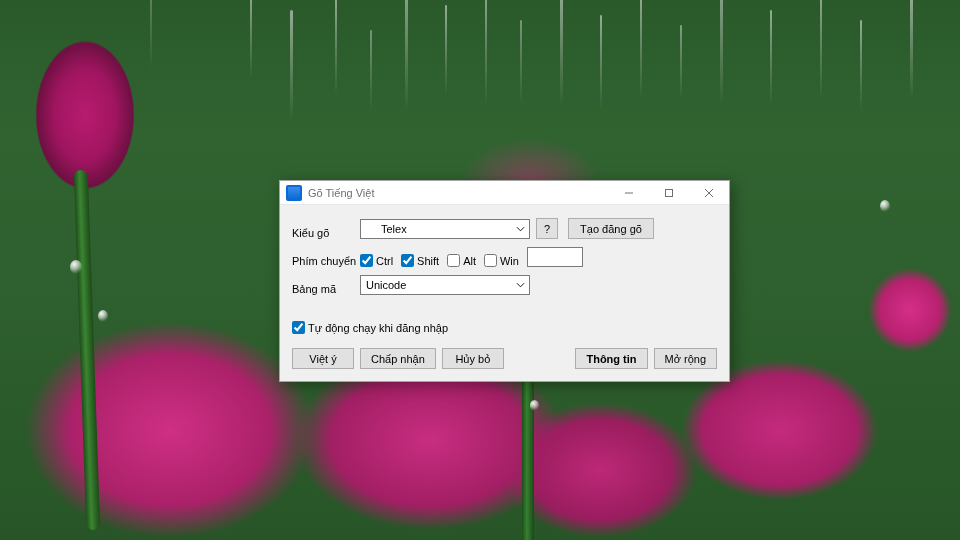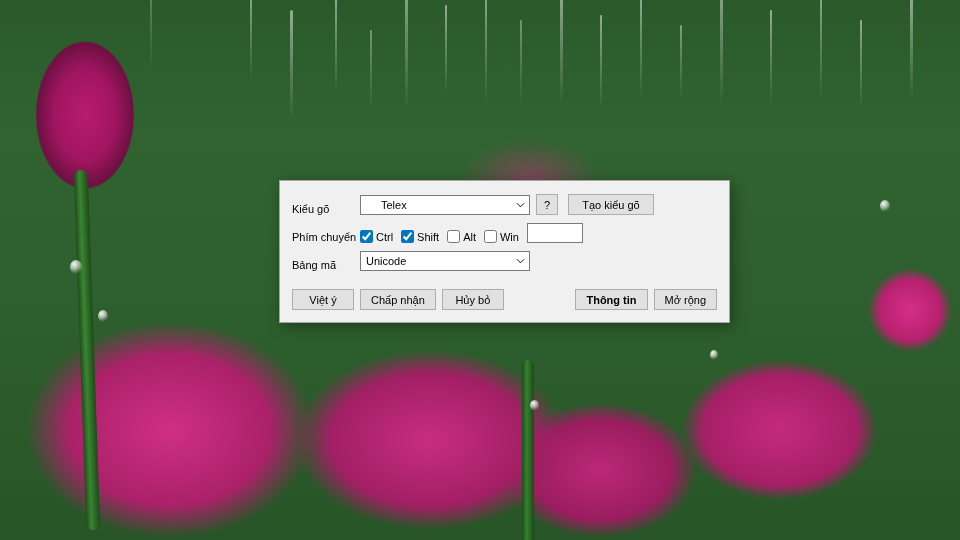--- a/index.html
+++ b/index.html
@@ -108,40 +108,60 @@
       <span></span>
   </div>
   <div class="drop d1"></div>
   <div class="drop d2"></div>
   <div class="drop d3"></div>
   <div class="drop d4"></div>
   <div class="drop d5"></div>
 </div>
 
 <div class="dialog">
+  <div class="titlebar">
+    <div class="app-icon"></div>
+    <div class="title-text">Gõ Tiếng Việt</div>
+    <div class="title-spacer"></div>
+    <div class="winbtn">
+      <svg viewBox="0 0 10 10">
+          <path d="M1 5 H9" stroke="currentColor" stroke-width="1"></path>
+        </svg>
+    </div>
+    <div class="winbtn">
+      <svg viewBox="0 0 10 10">
+          <rect x="1.5" y="1.5" width="7" height="7" fill="none" stroke="currentColor" stroke-width="1"></rect>
+        </svg>
+    </div>
+    <div class="winbtn close">
+      <svg viewBox="0 0 10 10">
+          <path d="M1 1 L9 9 M9 1 L1 9" stroke="currentColor" stroke-width="1"></path>
+        </svg>
+    </div>
+  </div>
 
   <div class="body">
 
     <div class="row">
       <div class="label">Kiểu gõ</div>
       <div class="select sel-kieu">
         <span>Telex</span>
         <span class="chev">
             <svg viewBox="0 0 10 10">
               <path d="M1 3 L5 7 L9 3" fill="none" stroke="#000" stroke-width="1"></path>
             </svg>
           </span>
       </div>
       <div class="gap6"></div>
       <div class="btn q-btn">
           <span>?</span>
         </div>
       <div class="gap10"></div>
       <div class="btn" style="min-width:86px;">
-          <span>Tạo kiểu gõ</span>
+          <span>Tạo đăng gõ</span>
         </div>
     </div>
 
     <div class="row">
       <div class="label">Phím chuyển</div>
       <label class="check">
         <input type="checkbox" checked="" style="">
         <span>Ctrl</span>
       </label>
       <label class="check">
@@ -166,20 +186,26 @@
         <span class="chev">
             <svg viewBox="0 0 10 10">
               <path d="M1 3 L5 7 L9 3" fill="none" stroke="#000" stroke-width="1"></path>
             </svg>
           </span>
       </div>
     </div>
 
     <div class="spacer-v"></div>
 
+    <div class="auto-row">
+      <label class="check">
+        <input type="checkbox" checked="" style="">
+        <span>Tự động chạy khi đăng nhập</span>
+      </label>
+    </div>
 
     <div class="btnbar">
       <div class="btn">
           <span>Việt ý</span>
         </div>
       <div class="gap6"></div>
       <div class="btn" style="min-width:72px;">
           <span>Chấp nhận</span>
         </div>
       <div class="gap6"></div>

